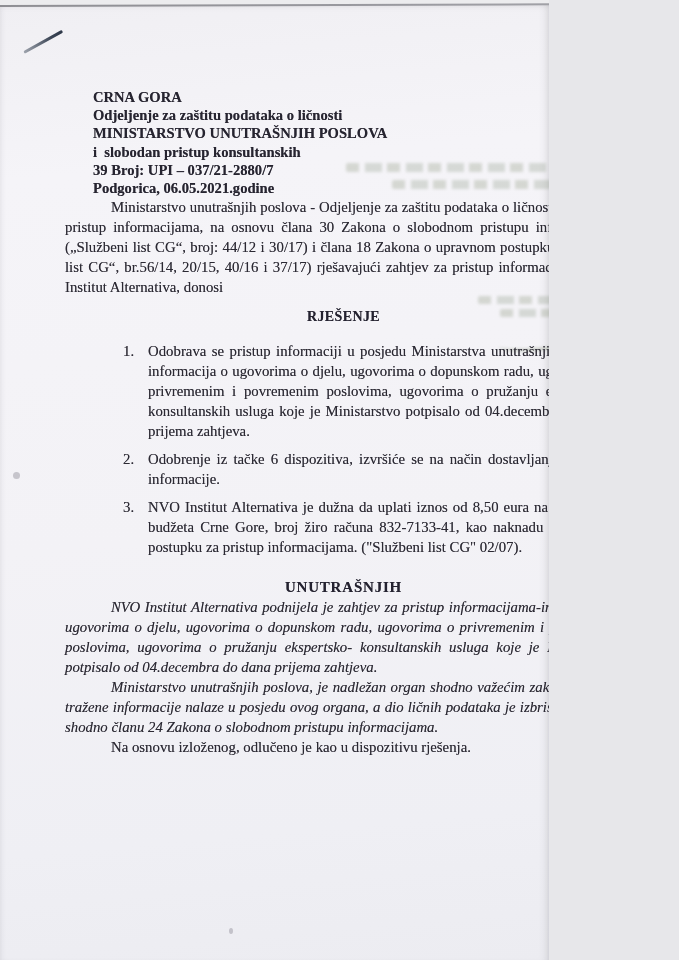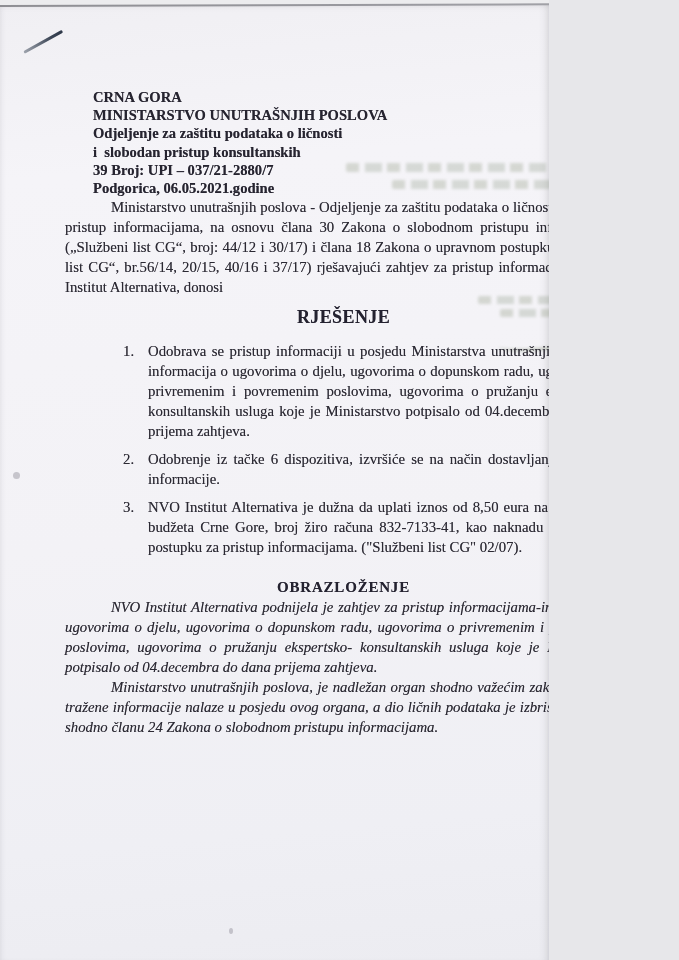--- a/index.html
+++ b/index.html
@@ -53,21 +53,21 @@
   }
   .letterhead {
     margin-left:28px; font-weight:bold; font-size:14.6px; line-height:18.2px;
     text-align:left; color:#262430;
   }
   .letterhead div { white-space:pre; }
   p.body-par { margin:0; text-indent:46px; }
   .intro { margin-top:30px; }
   .heading {
     margin:10px 0 0 0; text-align:center; font-weight:bold;
-    font-size:18px; letter-spacing:.4px; color:#242230;
+    font-size:14px; letter-spacing:.4px; color:#242230;
   }
   .heading-2 { margin-top:20px; font-size:15px; letter-spacing:.8px; }
   ol.decision-list {
     list-style:none; counter-reset:item;
     margin:14px 0 0 0; padding:0;
   }
   ol.decision-list li {
     counter-increment:item; position:relative;
     padding-left:75px; margin:8px; text-align:justify;
   }
@@ -98,36 +98,37 @@
       <div class="bleed-row" style="height:8px;"></div>
     </div>
   <div class="bleed-scribble" style="left:498px; top:328px; width:110px; height:18px;"></div>
   <div class="speck" style="left:13px; top:472px; width:7px; height:7px;"></div>
   <div class="speck" style="left:229px; top:928px; width:4px; height:6px;"></div>
 
   <div class="content">
 
     <div class="letterhead">
       <div>CRNA GORA</div>
+      <div>Odjeljenje za zaštitu podataka o ličnosti</div>
       <div>MINISTARSTVO UNUTRAŠNJIH POSLOVA</div>
-      <div>Odjeljenje za zaštitu podataka o ličnosti</div>
       <div>i  slobodan pristup konsultanskih</div>
       <div>39 Broj: UPI – 037/21-2880/7</div>
       <div>Podgorica, 06.05.2021.godine</div>
     </div>
 
     <p class="body-par intro">Ministarstvo unutrašnjih poslova - Odjeljenje za zaštitu podataka o ličnosti i slobodan pristup informacijama, na osnovu člana 30 Zakona o slobodnom pristupu informacijama („Službeni list CG“, broj: 44/12 i 30/17)  i člana 18 Zakona o upravnom postupku („Službeni list CG“, br.56/14, 20/15, 40/16 i 37/17) rješavajući zahtjev za pristup informacijama NVO Institut Alternativa, donosi</p>
 
     <div class="heading">RJEŠENJE</div>
 
     <ol class="decision-list">
       <li>Odobrava se pristup informaciji u posjedu Ministarstva unutrašnjih poslova-informacija o ugovorima o djelu, ugovorima o dopunskom radu, ugovorima o privremenim i povremenim poslovima, ugovorima o pružanju ekspertsko-konsultanskih usluga koje je Ministarstvo potpisalo od 04.decembra do dana prijema zahtjeva.</li>
       <li>Odobrenje iz tačke 6 dispozitiva, izvršiće se na način dostavljanjem kopije informacije.</li>
       <li>NVO Institut Alternativa je dužna da uplati iznos od 8,50 eura na žiro račun budžeta Crne Gore, broj žiro računa 832-7133-41, kao naknadu troškova u postupku za pristup informacijama.  ("Službeni list CG" 02/07).</li>
     </ol>
 
-    <div class="heading heading-2">OBRAZLOŽENJE</div>
+    <div class="heading heading-2">UNUTRAŠNJIH</div>
 
     <p class="body-par p-after-heading">NVO Institut Alternativa podnijela je zahtjev za pristup informacijama-informacija o ugovorima o djelu, ugovorima o dopunskom radu, ugovorima o privremenim i povremenim poslovima, ugovorima o pružanju ekspertsko- konsultanskih usluga koje je Ministarstvo potpisalo od 04.decembra do dana prijema zahtjeva.</p>
     <p class="body-par p-gap">Ministarstvo unutrašnjih poslova, je nadležan organ shodno važećim zakonima, te se tražene informacije nalaze u posjedu ovog organa, a dio ličnih podataka je izbrisan iz kopije shodno članu 24 Zakona o slobodnom pristupu informacijama.</p>
+    <p class="body-par">Na osnovu izloženog, odlučeno je kao u dispozitivu rješenja.</p>
 
   </div>
 </div>
 
 </body></html>

